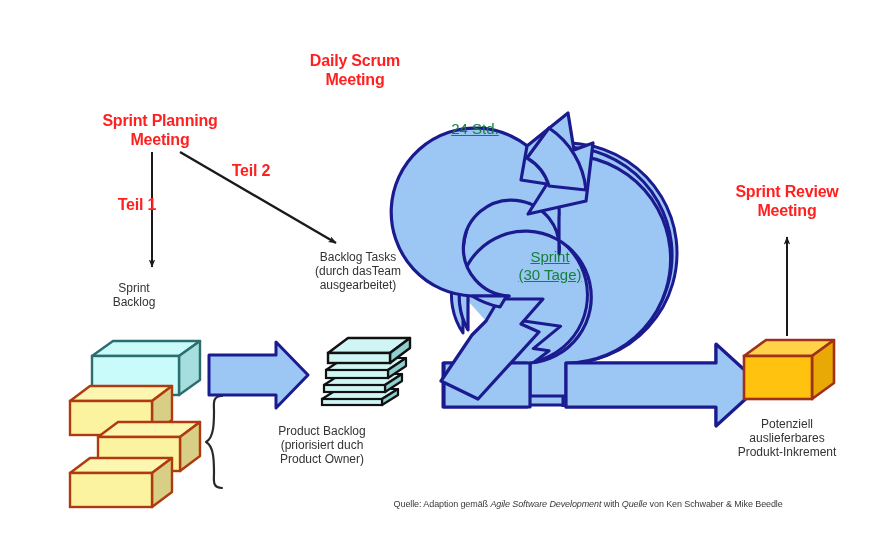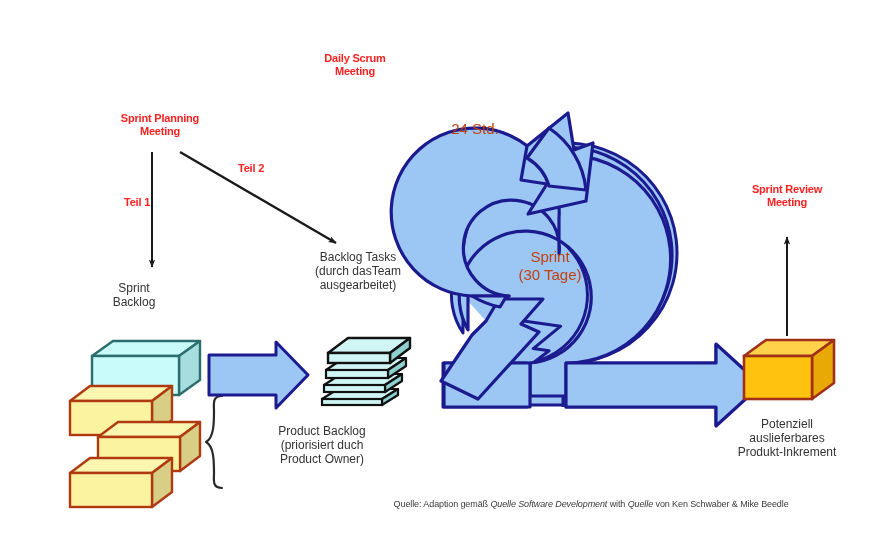--- a/index.html
+++ b/index.html
@@ -25,31 +25,32 @@
   .lbl {
     position: absolute;
     text-align: center;
     line-height: 1.18;
     white-space: pre;
     font-family: "Liberation Sans", sans-serif;
   }
   .lbl-red {
     color: #FF2020;
     font-weight: bold;
-    font-size: 11px;
+    font-size: 16px;
     letter-spacing: -0.2px;
   }
   .lbl-dark {
     color: #333333;
     font-weight: normal;
     font-size: 12px;
   }
   .lbl-inner {
-    color: #c2410c;
+    color: #15803d;
     font-size: 15px;
+    text-decoration: underline;
   }
   .caption {
     position: absolute;
     color: #3a3a3a;
     font-size: 9px;
     font-family: "Liberation Sans", sans-serif;
     white-space: pre;
     letter-spacing: -0.1px;
   }
   .caption i { font-style: italic; }
@@ -238,16 +239,16 @@
 
   <svg viewBox="0 0 885 543" xmlns="http://www.w3.org/2000/svg" style="pointer-events:none;">
     <g>
       <polygon points="744,356 766,340 834,340 812,356" fill="#FFD24A" stroke="#A03018" stroke-width="2.6" stroke-linejoin="round"></polygon>
       <polygon points="812,356 834,340 834,383 812,399" fill="#E8A906" stroke="#A03018" stroke-width="2.6" stroke-linejoin="round"></polygon>
       <rect x="744" y="356" width="68" height="43" fill="#FFC20E" stroke="#A03018" stroke-width="2.6"></rect>
     </g>
   </svg>
 
   <div class="caption" style="left:384px; top:489px;">
-    <span>Quelle: Adaption gemäß </span><i>Quelle Software Development</i><span> with </span><i>Quelle</i><span> von Ken Schwaber &amp; Mike Beedle</span>
+    <span>Quelle: Adaption gemäß </span><i>Agile Software Development</i><span> with </span><i>Quelle</i><span> von Ken Schwaber &amp; Mike Beedle</span>
   </div>
 
 </div>
 
 </body></html>

